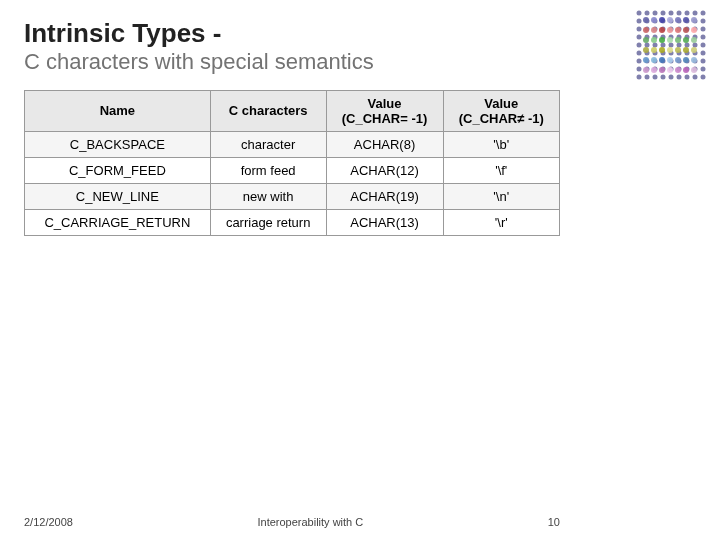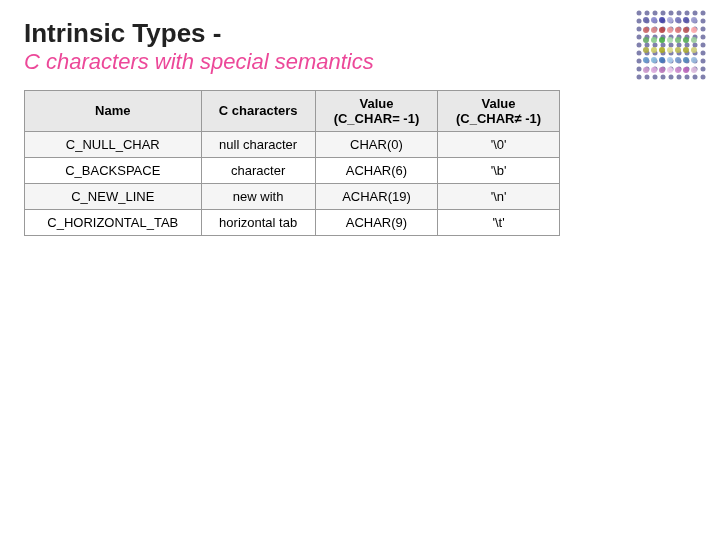--- a/index.html
+++ b/index.html
@@ -27,22 +27,21 @@
 
     .title-main {
       font-size: 26px;
       font-weight: bold;
       color: #222222;
       line-height: 1.2;
     }
 
     .title-sub {
       font-size: 22px;
-      font-style: italic;
-      color: #ec4899;
+      color: #737373;
       font-weight: normal;
       line-height: 1.2;
     }
 
     .decorative-dots {
       position: absolute;
       top: 10px;
       right: 14px;
       width: 70px;
       height: 70px;
@@ -155,40 +154,45 @@
   <table>
     <thead>
       <tr>
         <th>Name</th>
         <th>C characters</th>
         <th>Value<br>(C_CHAR= -1)</th>
         <th>Value<br>(C_CHAR≠ -1)</th>
       </tr>
     </thead>
     <tbody id="table-body">
-    <tr>
-          <td>C_NULL_CHAR</td>
-          <td>null character</td>
-          <td>CHAR(0)</td>
-          <td>'\0'</td>
-        </tr>
         <tr>
           <td>C_BACKSPACE</td>
           <td>character</td>
-          <td>ACHAR(6)</td>
+          <td>ACHAR(8)</td>
           <td>'\b'</td>
+        </tr>
+        <tr>
+          <td>C_FORM_FEED</td>
+          <td>form feed</td>
+          <td>ACHAR(12)</td>
+          <td>'\f'</td>
         </tr>
         <tr>
           <td>C_NEW_LINE</td>
           <td>new with</td>
           <td>ACHAR(19)</td>
           <td>'\n'</td>
         </tr>
         <tr>
-          <td>C_HORIZONTAL_TAB</td>
-          <td>horizontal tab</td>
-          <td>ACHAR(9)</td>
-          <td>'\t'</td>
+          <td>C_CARRIAGE_RETURN</td>
+          <td>carriage return</td>
+          <td>ACHAR(13)</td>
+          <td>'\r'</td>
         </tr>
       </tbody>
   </table>
 
+  <div class="footer">
+    <span>2/12/2008</span>
+    <span>Interoperability with C</span>
+    <span>10</span>
+  </div>
 </div>
 
 </body></html>

